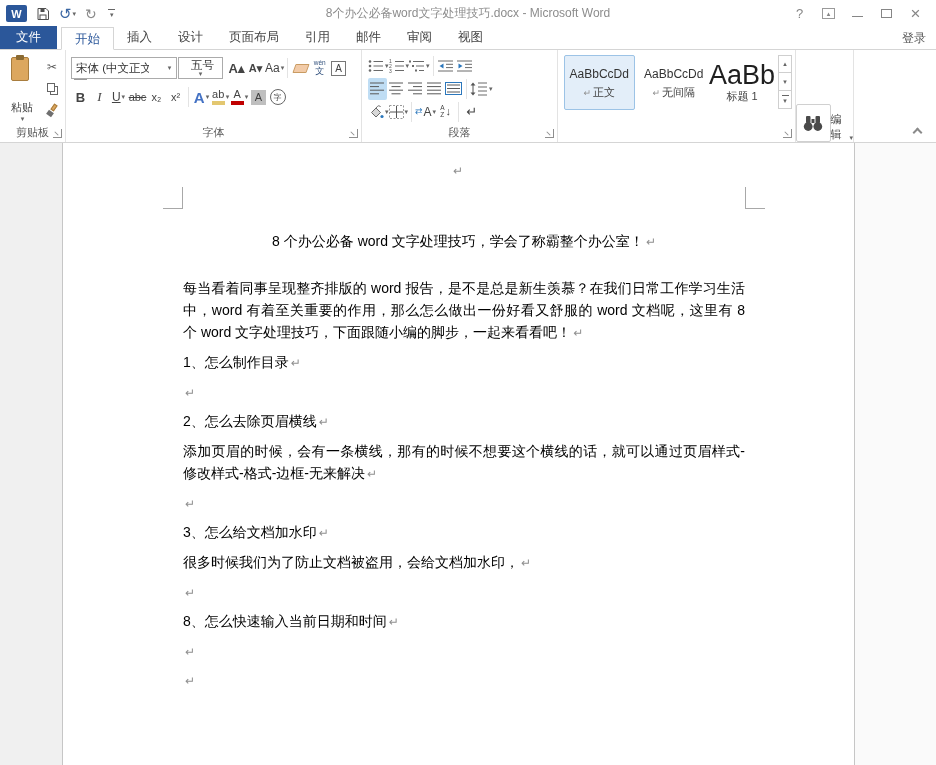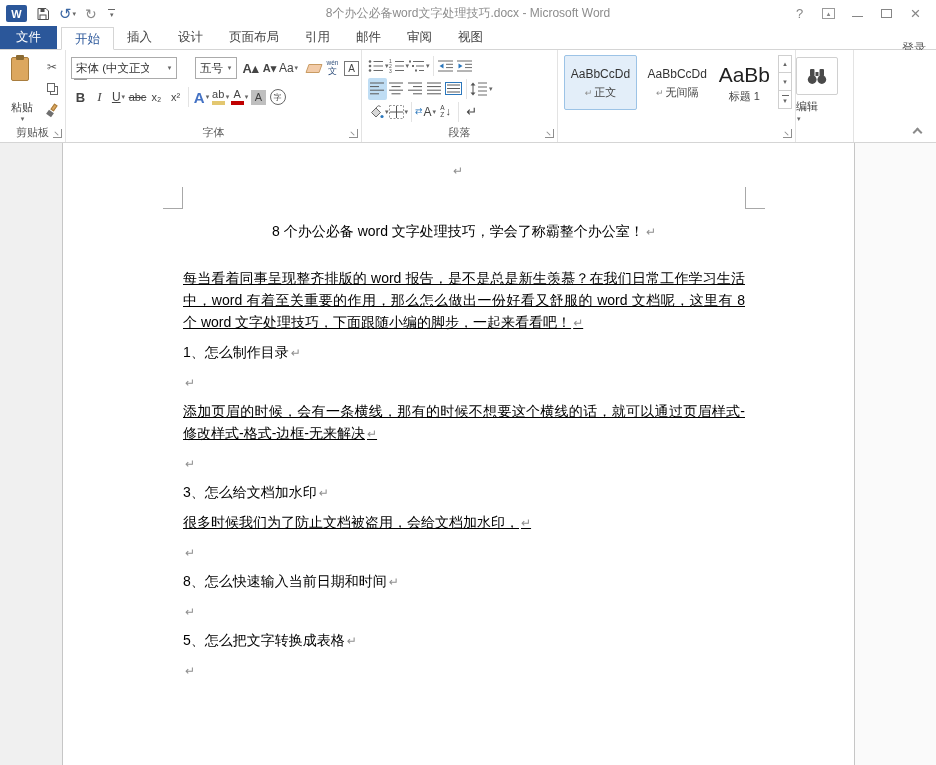--- a/index.html
+++ b/index.html
@@ -25,21 +25,21 @@
   .ribbonopt { width:13px; height:11px; border:1px solid #9a9a9a; display:flex; align-items:flex-start; justify-content:center; font-size:7px; color:#868686; line-height:9px; }
   .minbar { width:11px; height:1px; background:#868686; margin-top:6px; }
   .maxbox { width:11px; height:9px; border:1px solid #868686; }
   .close-glyph { font-size:17px; line-height:17px; }
 
   
   .tabrow { position:absolute; left:0; top:27px; width:100%; height:23px; display:flex; align-items:flex-end; border-bottom:1px solid #D5D5D5; background:#fff; }
   .tab { padding:0 13px; font-size:12.5px; color:#444; line-height:22px; height:23px; white-space:nowrap; }
   .tab.file { background:#2B579A; color:#fff; width:57px; text-align:center; padding:0; margin-right:4px; }
   .tab.active { background:#fff; color:#2B579A; border:1px solid #D5D5D5; border-bottom:1px solid #fff; margin-bottom:-1px; }
-  .signin { position:absolute; right:10px; top:13px; font-size:12px; color:#595959; }
+  .signin { position:absolute; right:10px; top:3px; font-size:12px; color:#595959; }
 
   
   .ribbon { position:absolute; left:0; top:50px; width:100%; height:93px; background:#fff; border-bottom:1px solid #D5D5D5; display:flex; }
   .rgroup { position:relative; height:100%; border-right:1px solid #E3E3E3; }
   .rgroup-label { position:absolute; bottom:2px; left:0; right:0; text-align:center; font-size:11px; color:#595959; }
   .launcher { position:absolute; bottom:4px; right:3px; width:9px; height:9px; border-right:1px solid #8f8f8f; border-bottom:1px solid #8f8f8f; }
   .launcher i { position:absolute; left:1px; top:4px; width:5px; height:1px; background:#8f8f8f; transform:rotate(45deg); display:block; }
   .rbtn { display:inline-flex; align-items:center; justify-content:center; border-radius:2px; height:22px; min-width:19px; color:#444; }
   .rbtn.sel { background:#BFDDF4; }
   .vsep { width:1px; height:20px; background:#E3E3E3; margin:0 3px; align-self:center; }
@@ -61,22 +61,22 @@
   .brush-ic { position:relative; width:12px; height:13px; }
   .brush-ic .handle { position:absolute; left:6px; top:0; width:4px; height:7px; background:#DCA75F; border:1px solid #A97D3E; transform:rotate(35deg); }
   .brush-ic .tip { position:absolute; left:1px; top:7px; width:6px; height:5px; background:#6f6f6f; transform:rotate(35deg); }
 
   
   .g-font { width:296px; padding:6px 3px 0 5px; }
   .frow { display:flex; align-items:center; height:24px; }
   .combo { height:22px; border:1px solid #ABABAB; display:flex; align-items:center; font-size:11.5px; color:#333; background:#fff; }
   .combo .cv { padding-left:4px; flex:1; white-space:nowrap; overflow:hidden; }
   .combo .cc { width:13px; text-align:center; font-size:7px; color:#666; }
-  .combo.fname { width:106px; margin-right:18px;gap:14px; }
-  .combo.fsize { width:45px; margin-right:4px; }
+  .combo.fname { width:106px; margin-right:1px;gap:14px; }
+  .combo.fsize { width:45px; margin-right:4px;flex-direction:column; }
   .growA { font-size:13px; font-weight:bold; position:relative; }
   .shrinkA { font-size:11px; font-weight:bold; position:relative; }
   .caseAa { font-size:12px; }
   .eraser-ic { width:14px; height:9px; background:#F2CBA8; border:1px solid #C99B62; transform:skewX(-20deg); border-radius:1px; }
   .phon { display:flex; flex-direction:column; align-items:center; line-height:1; color:#33527e; }
   .phon .t { font-size:6.5px; } .phon .b { font-size:9px; }
   .charborder { width:15px; height:15px; border:1px solid #777; font-size:10px; display:flex; align-items:center; justify-content:center; color:#444; }
   .boldB { font-weight:bold; font-size:13px; }
   .italI { font-family:"Liberation Serif", serif; font-style:italic; font-size:13px; }
   .undU { font-size:12px; text-decoration:underline; }
@@ -102,50 +102,50 @@
   .asianic .arr { font-size:9px; color:#2B77BC; margin-right:1px; }
   .asianic .let { font-size:12px; color:#444; }
   .return-glyph { font-size:13px; color:#444; }
 
   
   .g-styles { width:238px; padding:5px 3px 0 6px; }
   .stylecards { display:flex; gap:4px; }
   .scard { height:55px; border:1px solid transparent; border-radius:2px; display:flex; flex-direction:column; align-items:center; justify-content:center; background:#fff; }
   .scard.sel { background:#E3EEF9; border-color:#9CC3E6; }
   .scard .sample { font-size:12px; color:#333; line-height:20px; white-space:nowrap; }
-  .scard .sample.big { font-size:21px; line-height:26px; color:#1f1f1f; }
+  .scard .sample.big { font-size:27px; line-height:26px; color:#1f1f1f; }
   .scard .sname { font-size:11px; color:#444; line-height:16px; white-space:nowrap; }
   .scard .linkmark { color:#8f8f8f; font-size:9px; margin-right:2px; }
   .c1,.c2 { width:84px; } .c3 { width:58px; }
   .stylescroll { display:flex; flex-direction:column; margin-left:3px; }
   .ssbtn { width:14px; height:18px; border:1px solid #CFCFCF; background:#fff; display:flex; flex-direction:column; align-items:center; justify-content:center; font-size:7px; color:#666; }
   .ssbtn + .ssbtn { border-top:none; }
   .ssbtn .mbar { width:7px; height:1px; background:#666; margin-bottom:1px; }
 
   
-  .g-edit { width:58px; display:flex; flex-direction:column; align-items:flex-start; padding-top:7px; }
+  .g-edit { width:58px; display:flex; flex-direction:row; align-items:flex-end; padding-top:7px; }
   .editbox { width:42px; height:38px; border:1px solid #D0D0D0; border-radius:2px; display:flex; align-items:center; justify-content:center; }
   .editlabel { font-size:11px; color:#444; margin-top:4px; }
   .g-edit .caret { margin-top:1px; }
   .g-flex { flex:1; border-right:none; position:relative; }
   .collapse-chev { position:absolute; right:14px; bottom:7px; width:8px; height:8px; }
   .collapse-chev i { position:absolute; left:0; top:2px; width:7px; height:7px; border-top:2px solid #8a8a8a; border-left:2px solid #8a8a8a; transform:rotate(45deg); display:block; }
 
   
   .canvas { position:absolute; left:0; top:143px; width:100%; height:622px; background:#FAFAFA; }
   .leftstrip { position:absolute; left:0; top:0; width:63px; height:100%; background:#F0F0F0; border-right:1px solid #C6C6C6; }
   .page { position:absolute; left:63px; top:0; width:792px; height:622px; background:#fff; border-right:1px solid #C6C6C6; }
   .cropmark { position:absolute; width:20px; height:22px; }
   .cm-tl { left:100px; top:44px; border-right:1px solid #A8A8A8; border-bottom:1px solid #A8A8A8; }
   .cm-tr { left:682px; top:44px; border-left:1px solid #A8A8A8; border-bottom:1px solid #A8A8A8; }
   .top-pilcrow { position:absolute; left:390px; top:21px; font-size:12px; color:#8f8f8f; }
   .content { position:absolute; left:120px; top:75px; width:562px; color:#000; }
   .content p { line-height:22px; font-size:14px; }
-  .p-title { text-align:center; font-size:15px; margin:2px 0 24px; }
-  .p-body { text-align:justify; margin-bottom:7px;text-decoration:underline; }
+  .p-title { text-align:center; font-size:15px; margin:12px 0 24px; }
+  .p-body { text-align:justify; margin-bottom:7px; }
   .p-head { margin-bottom:7px; }
   .p-empty { height:22px; margin-bottom:7px; }
   .pilcrow { color:#8f8f8f; font-size:12px; margin-left:2px; }
 </style>
 </head>
 <body>
 
 <div class="app">
 
   <div class="titlebar">
@@ -567,27 +567,27 @@
     <div class="page">
       <span class="cropmark cm-tl"></span>
       <span class="cropmark cm-tr"></span>
       <span class="top-pilcrow">↵</span>
 
       <div class="content">
         <p class="p-title"><span>8 个办公必备 word 文字处理技巧，学会了称霸整个办公室！</span><span class="pilcrow">↵</span></p>
         <p class="p-body"><span>每当看着同事呈现整齐排版的 word 报告，是不是总是新生羡慕？在我们日常工作学习生活中，word 有着至关重要的作用，那么怎么做出一份好看又舒服的 word 文档呢，这里有 8 个 word 文字处理技巧，下面跟随小编的脚步，一起来看看吧！</span><span class="pilcrow">↵</span></p>
         <p class="p-head"><span>1、怎么制作目录</span><span class="pilcrow">↵</span></p>
         <p class="p-empty"><span class="pilcrow">↵</span></p>
+        <p class="p-head"><span>2、怎么去除页眉横线</span><span class="pilcrow">↵</span></p>
         <p class="p-body"><span>添加页眉的时候，会有一条横线，那有的时候不想要这个横线的话，就可以通过页眉样式-修改样式-格式-边框-无来解决</span><span class="pilcrow">↵</span></p>
         <p class="p-empty"><span class="pilcrow">↵</span></p>
         <p class="p-head"><span>3、怎么给文档加水印</span><span class="pilcrow">↵</span></p>
         <p class="p-body"><span>很多时候我们为了防止文档被盗用，会给文档加水印，</span><span class="pilcrow">↵</span></p>
         <p class="p-empty"><span class="pilcrow">↵</span></p>
         <p class="p-head"><span>8、怎么快速输入当前日期和时间</span><span class="pilcrow">↵</span></p>
         <p class="p-empty"><span class="pilcrow">↵</span></p>
-        <p class="p-head"><span>5、怎么把文字转换成表格</span><span class="pilcrow">↵</span></p>
         <p class="p-empty"><span class="pilcrow">↵</span></p>
 
       </div>
     </div>
   </div>
 
 </div>
 
 </body></html>

